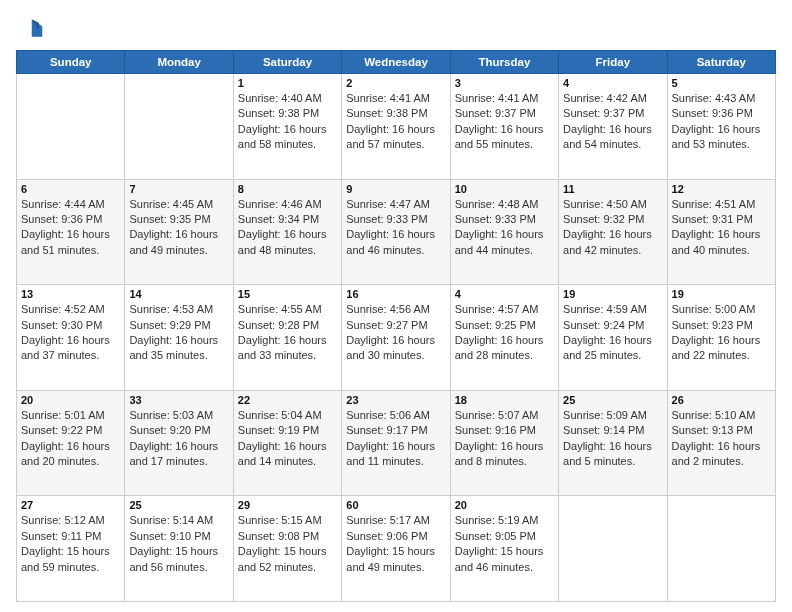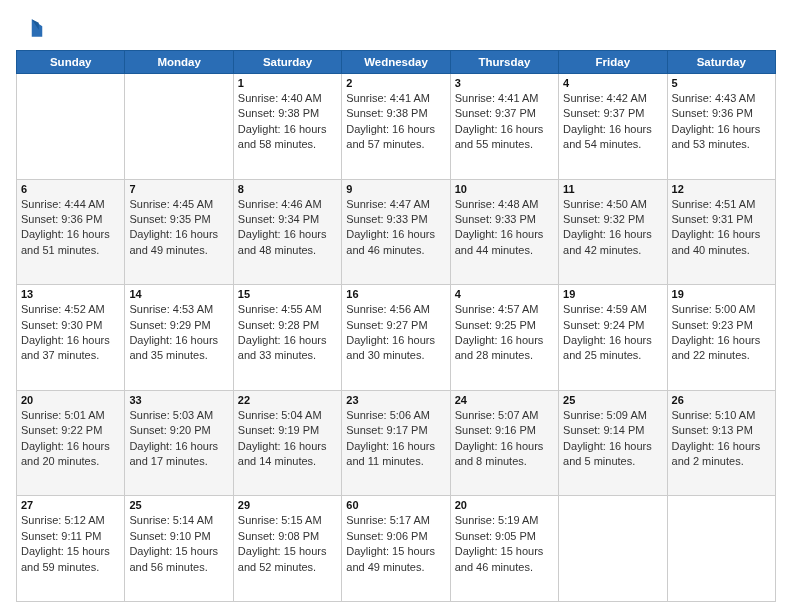--- a/index.html
+++ b/index.html
@@ -220,21 +220,21 @@
           </td>
           <td>
             <span class="day-number">22</span>
             <div class="day-detail">Sunrise: 5:04 AM<br>Sunset: 9:19 PM<br>Daylight: 16 hours and 14 minutes.</div>
           </td>
           <td>
             <span class="day-number">23</span>
             <div class="day-detail">Sunrise: 5:06 AM<br>Sunset: 9:17 PM<br>Daylight: 16 hours and 11 minutes.</div>
           </td>
           <td>
-            <span class="day-number">24</span>
+            <span class="day-number">18</span>
             <div class="day-detail">Sunrise: 5:07 AM<br>Sunset: 9:16 PM<br>Daylight: 16 hours and 8 minutes.</div>
           </td>
           <td>
             <span class="day-number">25</span>
             <div class="day-detail">Sunrise: 5:09 AM<br>Sunset: 9:14 PM<br>Daylight: 16 hours and 5 minutes.</div>
           </td>
           <td>
             <span class="day-number">26</span>
             <div class="day-detail">Sunrise: 5:10 AM<br>Sunset: 9:13 PM<br>Daylight: 16 hours and 2 minutes.</div>
           </td>

